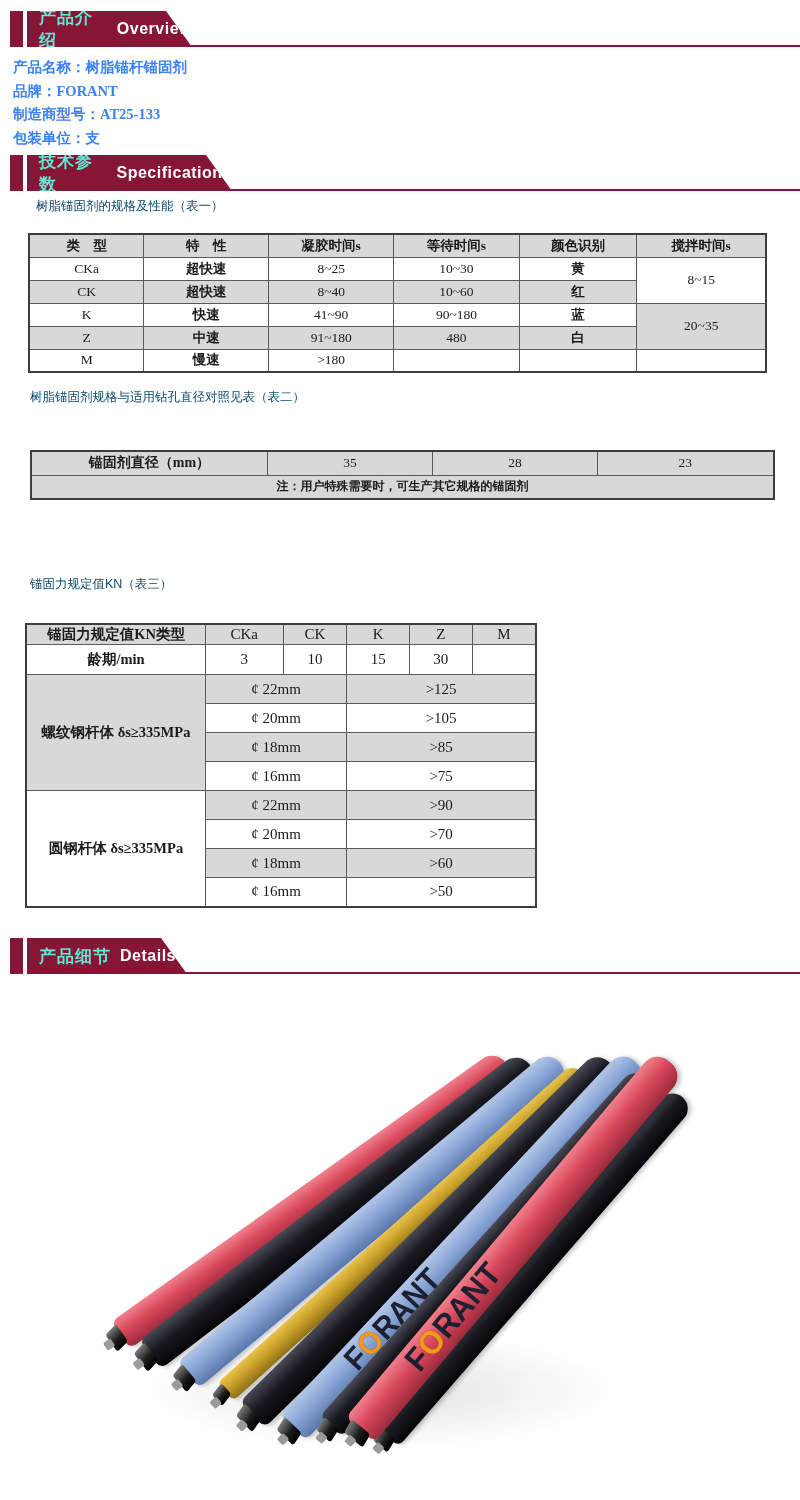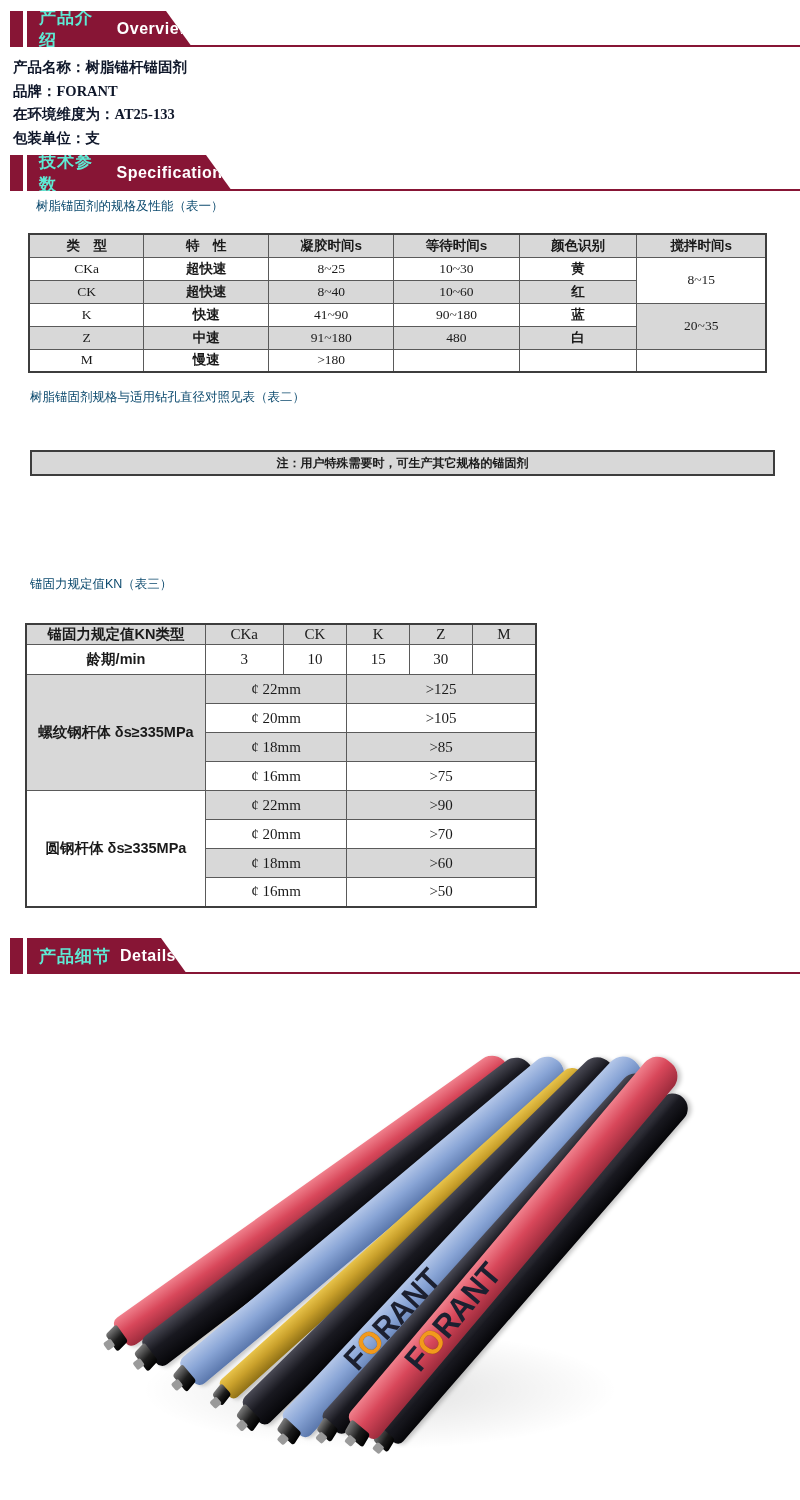--- a/index.html
+++ b/index.html
@@ -11,37 +11,37 @@
   .banner .side{position:absolute;left:10px;top:0;width:13px;height:36px;background:#871535;}
   .banner .main{position:absolute;left:27px;top:0;height:36px;background:#871535;
                 clip-path:polygon(0 0,calc(100% - 26px) 0,100% 100%,0 100%);
                 display:flex;align-items:center;padding-left:12px;box-sizing:border-box;}
   .banner .line{position:absolute;left:27px;right:0;bottom:0;height:2px;background:#871535;}
   .banner .zh{color:#5eead4;font-weight:bold;font-size:17px;letter-spacing:1px;}
   .banner .en{color:#fff;font-weight:bold;font-size:16px;margin-left:9px;letter-spacing:0.5px;}
 
   
   .info{position:absolute;left:13px;top:56px;font-family:"Liberation Serif","DejaVu Serif",serif;
-        font-size:14.5px;font-weight:600;color:#0f172a;}
+        font-size:14.5px;font-weight:600;color:#3b82f6;}
   .info .row{height:23.5px;line-height:23.5px;}
 
   .caption{position:absolute;font-size:12.5px;color:#0c4a6e;}
 
   .para{position:absolute;left:30px;top:550px;font-size:12.5px;color:#3c3c3c;}
 
   
   table{border-collapse:collapse;table-layout:fixed;position:absolute;
         font-family:"Liberation Serif","DejaVu Serif",serif;font-size:13.5px;color:#1a1a1a;}
   td,th{border:1px solid #5a5a5a;text-align:center;vertical-align:middle;
         overflow:hidden;white-space:nowrap;padding:0 2px;box-sizing:border-box;}
   table{border:2px solid #3d3d3d;}
   .gray td,.gray th{background:#d8d8d8;}
   .bgw{background:#ffffff !important;}
   .bgg{background:#d8d8d8 !important;}
-  .hz{font-family:Liberation Sans, sans-serif;font-weight:bold;}
+  .hz{font-family:Liberation Serif, serif;font-weight:bold;}
   .t1{left:28px;top:233px;width:739px;}
   .t1 tr{height:23px;}
   .t2{left:30px;top:450px;width:745px;}
   .t2 tr{height:24px;}
   .t2 .hz{font-size:14px;}
   .t3{left:25px;top:623px;width:512px;font-size:15px;}
   .t3 .hz{font-size:14.5px;}
 
   
   .photo{position:absolute;left:30px;top:1030px;width:740px;height:450px;}
@@ -73,21 +73,21 @@
     <div class="line"></div>
     <div class="main" style="width:165px">
       <span class="zh">产品介绍</span>
       <span class="en">Overview</span>
     </div>
   </div>
 
   <div class="info">
     <div class="row"><span>产品名称：</span><span>树脂锚杆锚固剂</span></div>
     <div class="row"><span>品牌：</span><span>FORANT</span></div>
-    <div class="row"><span>在环境维度为：</span><span>AT25-133</span></div>
+    <div class="row"><span>制造商型号：</span><span>AT25-133</span></div>
     <div class="row"><span>包装单位：</span><span>支</span></div>
   </div>
 
   <div class="banner" style="top:155px">
     <div class="side"></div>
     <div class="line"></div>
     <div class="main" style="width:205px">
       <span class="zh">技术参数</span>
       <span class="en">Specifications</span>
     </div>
@@ -157,20 +157,26 @@
   <div class="caption" style="left:30px;top:389px">树脂锚固剂规格与适用钻孔直径对照见表（表二）</div>
 
   <table class="t2">
     <colgroup>
         <col style="width:31.8%">
         <col style="width:22.3%">
         <col style="width:22.1%">
         <col style="width:23.8%">
       </colgroup>
     <tbody>
+        <tr class="gray">
+      <td class="hz">锚固剂直径（mm）</td>
+      <td>35</td>
+      <td>28</td>
+      <td>23</td>
+    </tr>
     <tr class="gray">
       <td colspan="4" class="hz" style="font-size:12px">注：用户特殊需要时，可生产其它规格的锚固剂</td>
     </tr>
   </tbody>
     </table>
 
   <div class="caption" style="left:30px;top:576px">锚固力规定值KN（表三）</div>
 
   <table class="t3">
     <colgroup>

